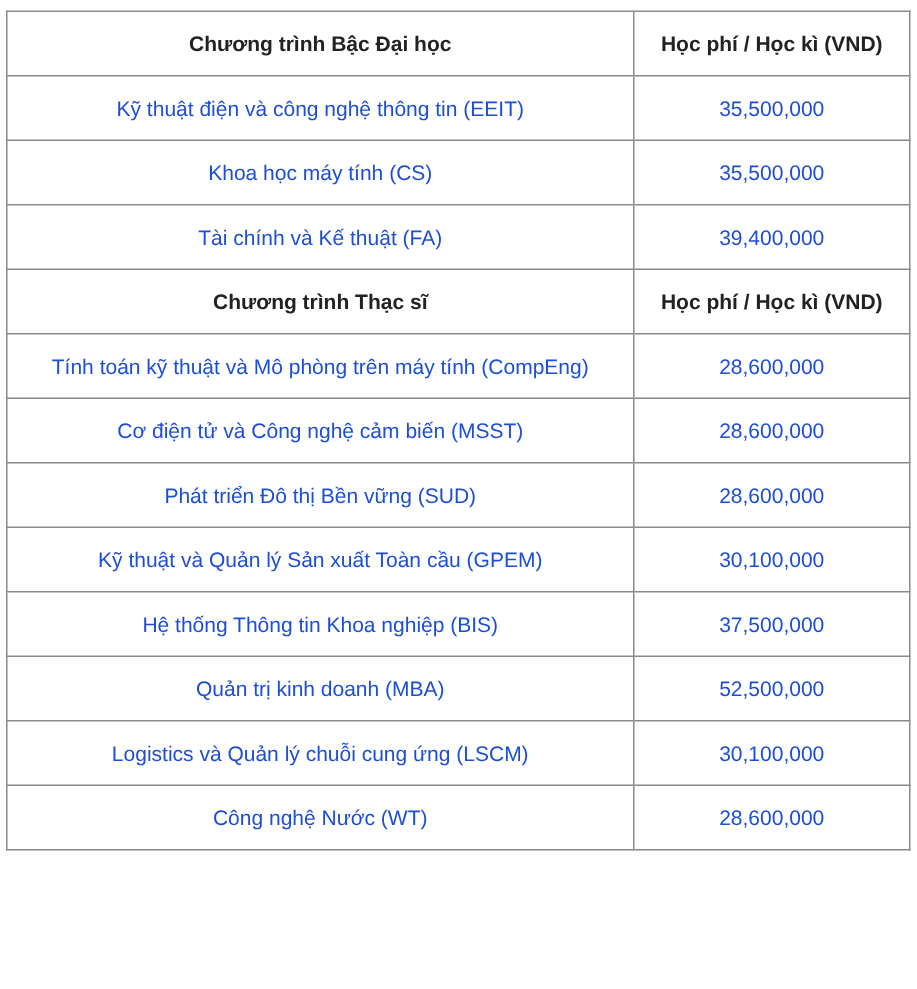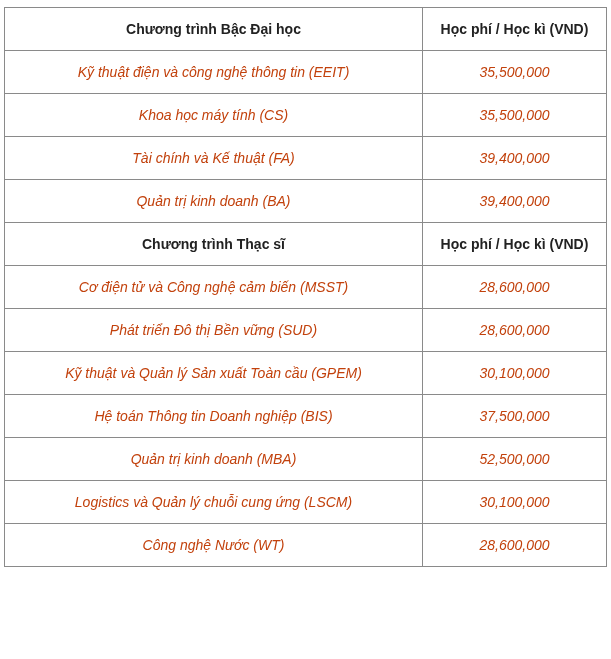--- a/index.html
+++ b/index.html
@@ -32,22 +32,21 @@
       font-size: 14px;
       line-height: 18px;
       white-space: nowrap;
     }
     .tuition-table th {
       font-weight: bold;
       color: #222222;
     }
     .tuition-table td {
       font-weight: normal;
-      color: #c2410c;
-      font-style: italic;
+      color: #1d4ed8;
     }
     col.c-prog { width: 418px; }
     col.c-fee { width: 184px; }
   </style>
 </head>
 <body>
 
 <table class="tuition-table">
   <colgroup>
     <col class="c-prog">
@@ -63,43 +62,43 @@
       <td>35,500,000</td>
     </tr>
     <tr>
       <td>Khoa học máy tính (CS)</td>
       <td>35,500,000</td>
     </tr>
     <tr>
       <td>Tài chính và Kế thuật (FA)</td>
       <td>39,400,000</td>
     </tr>
-    <tr>
-      <td>Quản trị kinh doanh (BA)</td>
-      <td>39,400,000</td>
-    </tr>
 
     <tr>
       <th>Chương trình Thạc sĩ</th>
       <th>Học phí / Học kì (VND)</th>
+    </tr>
+    <tr>
+      <td>Tính toán kỹ thuật và Mô phòng trên máy tính (CompEng)</td>
+      <td>28,600,000</td>
     </tr>
     <tr>
       <td>Cơ điện tử và Công nghệ cảm biến (MSST)</td>
       <td>28,600,000</td>
     </tr>
     <tr>
       <td>Phát triển Đô thị Bền vững (SUD)</td>
       <td>28,600,000</td>
     </tr>
     <tr>
       <td>Kỹ thuật và Quản lý Sản xuất Toàn cầu (GPEM)</td>
       <td>30,100,000</td>
     </tr>
     <tr>
-      <td>Hệ toán Thông tin Doanh nghiệp (BIS)</td>
+      <td>Hệ thống Thông tin Khoa nghiệp (BIS)</td>
       <td>37,500,000</td>
     </tr>
     <tr>
       <td>Quản trị kinh doanh (MBA)</td>
       <td>52,500,000</td>
     </tr>
     <tr>
       <td>Logistics và Quản lý chuỗi cung ứng (LSCM)</td>
       <td>30,100,000</td>
     </tr>

